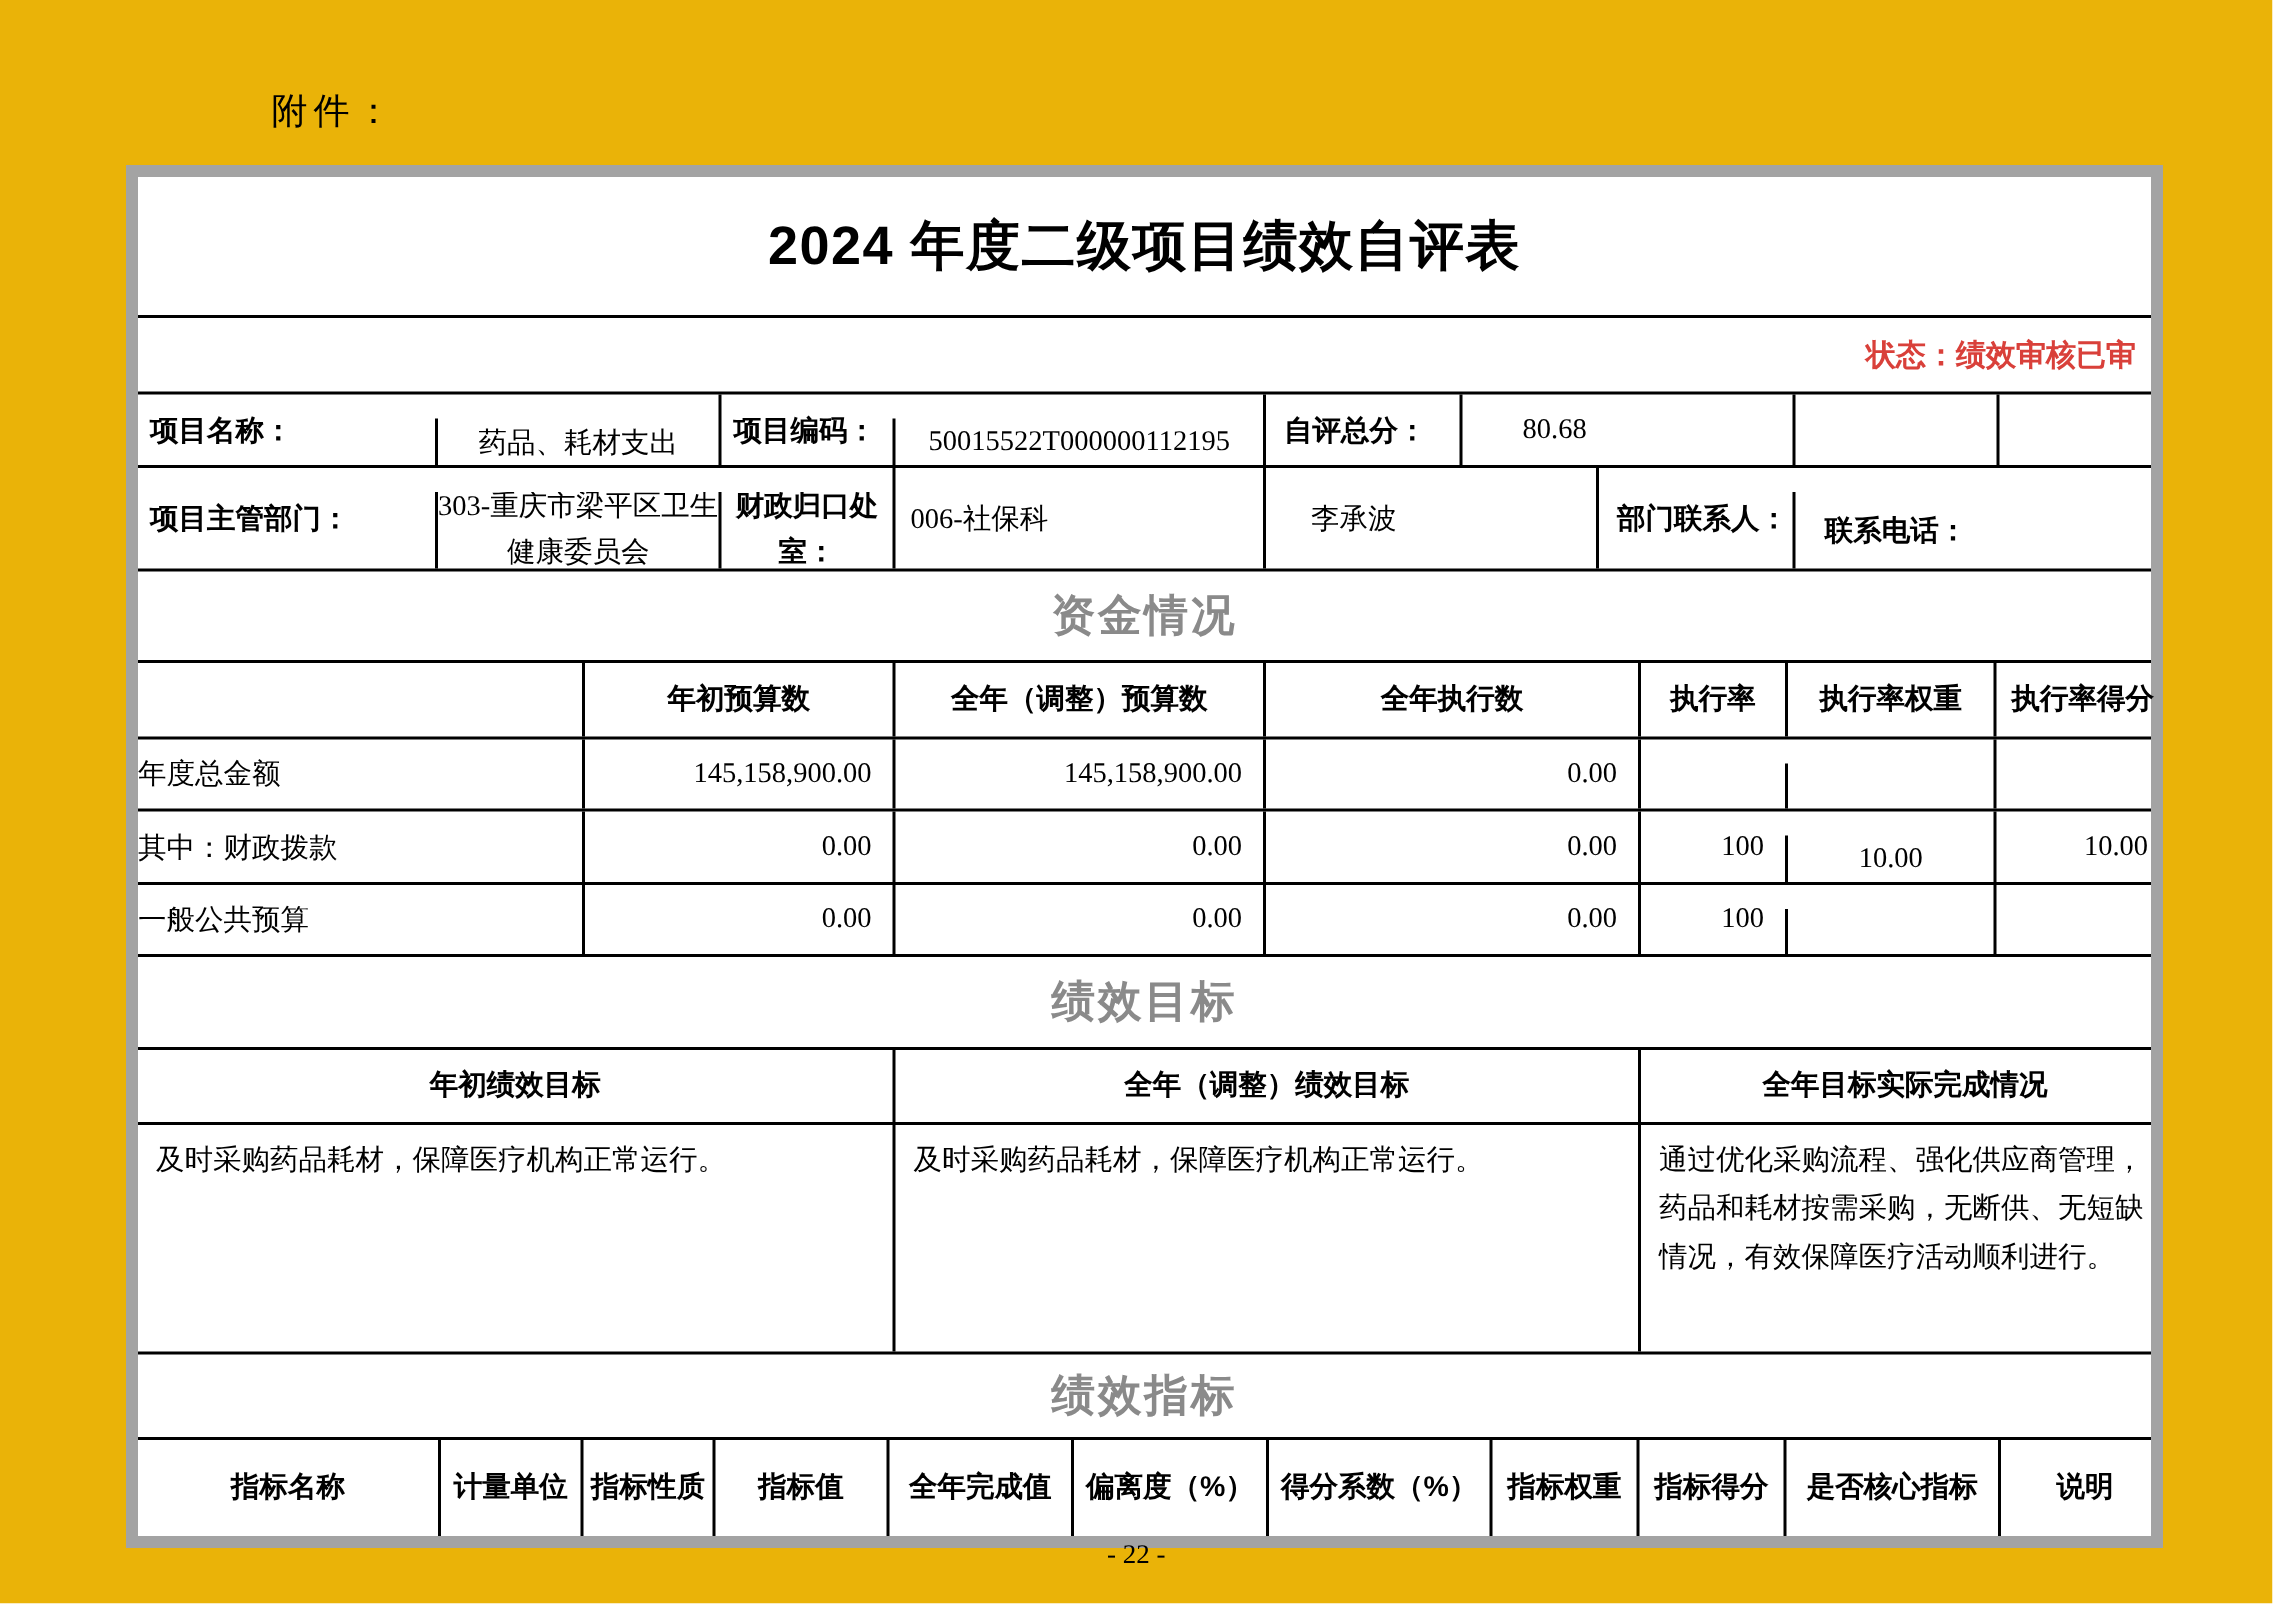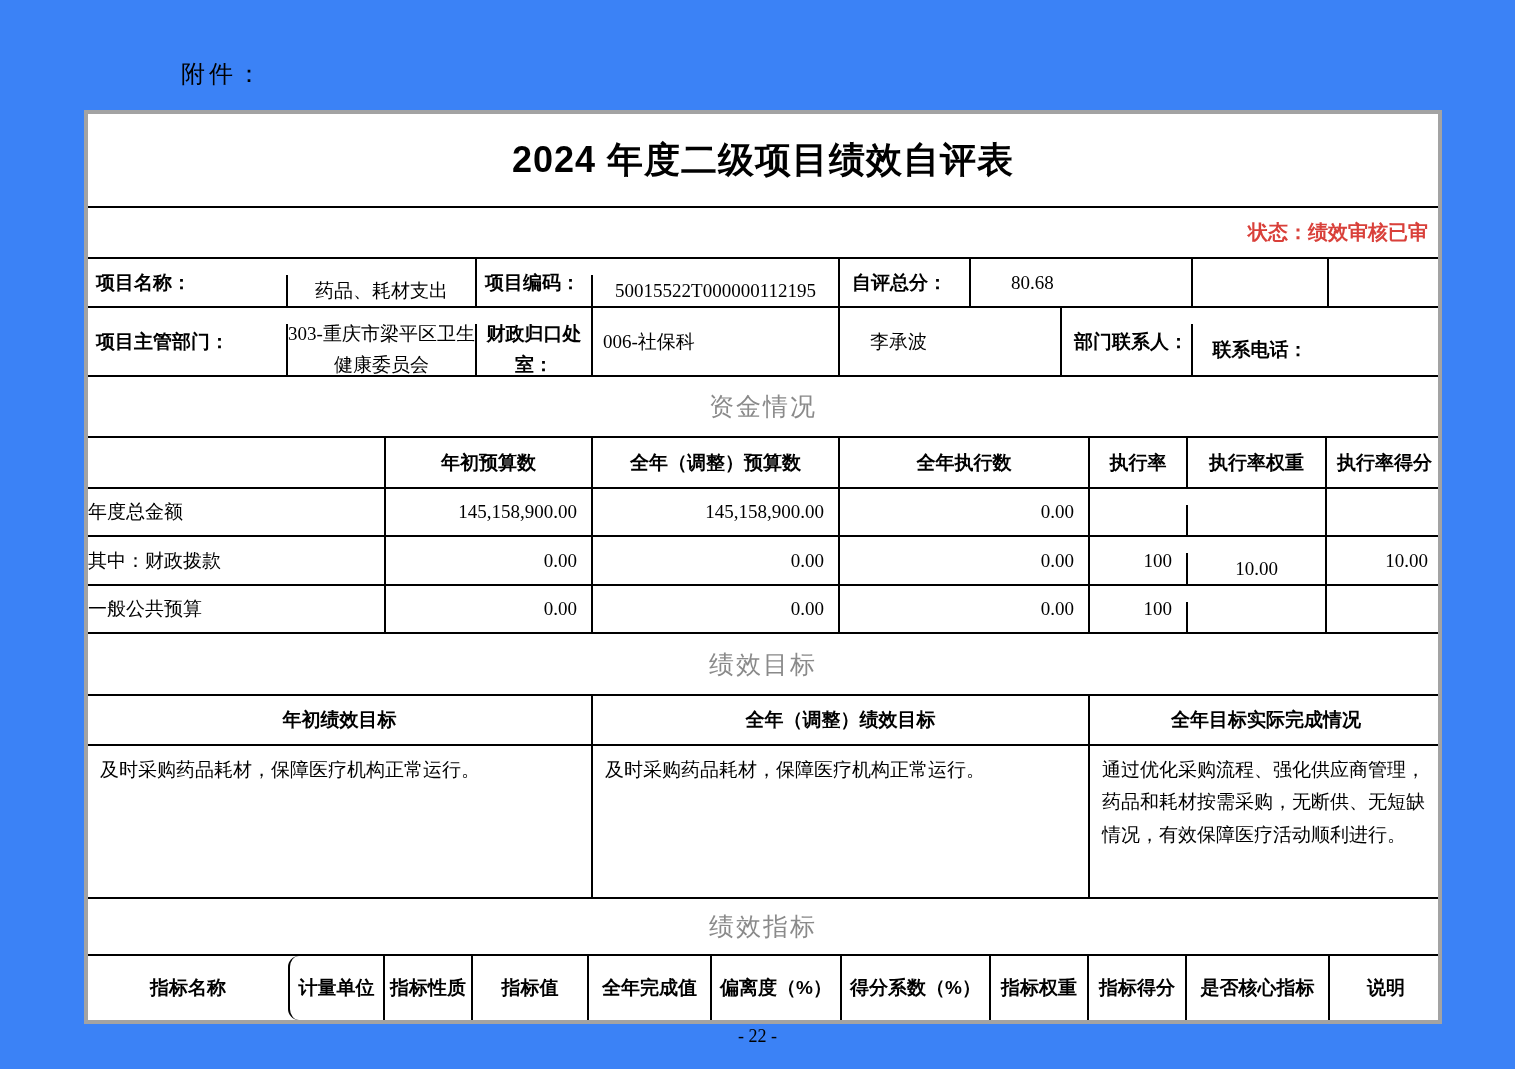--- a/index.html
+++ b/index.html
@@ -1,32 +1,32 @@
 <!DOCTYPE html>
 <html><head>
 <meta charset="utf-8">
 <style>
   html,body{margin:0;padding:0;background:#ffffff;}
   .page{
     position:relative;
     width:1515px;height:1069px;
-    background:#3b82f6;
+    background:#eab308;
     font-family:"Liberation Serif", serif;
     color:#000;
     overflow:hidden;
   }
   .attachment{
     position:absolute;left:181px;top:58px;
     font-size:24px;letter-spacing:4px;
     font-family:"Liberation Serif", serif;
   }
   .doc{
     position:absolute;left:84px;top:110px;
     width:1358px;
-    border:4px solid #a3a3a3;
+    border:8px solid #a3a3a3;
     box-sizing:border-box;
     background:#fff;
   }
   .row{display:flex;box-sizing:border-box;}
   .row + .row{border-top:2px solid #000;}
   .cell{
     box-sizing:border-box;
     display:flex;align-items:center;
     font-size:19px;
     overflow:hidden;
@@ -53,21 +53,21 @@
   .title-text{
     font-family:"Liberation Sans", sans-serif;
     font-weight:bold;font-size:36px;letter-spacing:1px;
   }
   .status-text{
     font-family:"Liberation Sans", sans-serif;
     font-weight:bold;font-size:20px;color:#d9403a;
   }
   .sect-text{
     font-family:"Liberation Sans", sans-serif;
-    font-weight:normal;font-size:25px;color:#8a8a8a;letter-spacing:2px;
+    font-weight:bold;font-size:29px;color:#8a8a8a;letter-spacing:2px;
   }
   .lbl{
     font-family:"Liberation Sans", sans-serif;
     font-weight:bold;
   }
   .hdr{
     font-family:"Liberation Sans", sans-serif;
     font-weight:bold;justify-content:center;text-align:center;line-height:1.55;
   }
   .val{font-family:"Liberation Serif", serif;}
@@ -84,21 +84,21 @@
 
   
   .ci1{flex:0 0 198px;} .ci2{flex:0 0 189px;} .ci3{flex:0 0 116px;} .ci4{flex:0 0 247px;}
   .ci5{flex:0 0 131px;} .ci6{flex:0 0 222px;} .ci7{flex:0 0 136px;} .ci8{flex:0 0 115px;}
   
   .cf1{flex:0 0 296px;} .cf2{flex:0 0 207px;} .cf3{flex:0 0 247px;} .cf4{flex:0 0 250px;}
   .cf5{flex:0 0 98px;}  .cf6{flex:0 0 139px;} .cf7{flex:0 0 117px;}
   
   .cg1{flex:0 0 503px;} .cg2{flex:0 0 497px;} .cg3{flex:0 0 354px;}
   
-  .cx1{flex:0 0 200px;} .cx2{flex:0 0 95px;border-radius:11px;} .cx3{flex:0 0 88px;} .cx4{flex:0 0 116px;}
+  .cx1{flex:0 0 200px;} .cx2{flex:0 0 95px;} .cx3{flex:0 0 88px;} .cx4{flex:0 0 116px;}
   .cx5{flex:0 0 123px;} .cx6{flex:0 0 130px;} .cx7{flex:0 0 149px;} .cx8{flex:0 0 98px;}
   .cx9{flex:0 0 98px;} .cx10{flex:0 0 143px;} .cx11{flex:0 0 114px;}
 
   .footer{
     position:absolute;left:0;top:1026px;width:100%;
     text-align:center;font-size:18px;
     font-family:"Liberation Serif", serif;
   }
 </style>
 </head>

